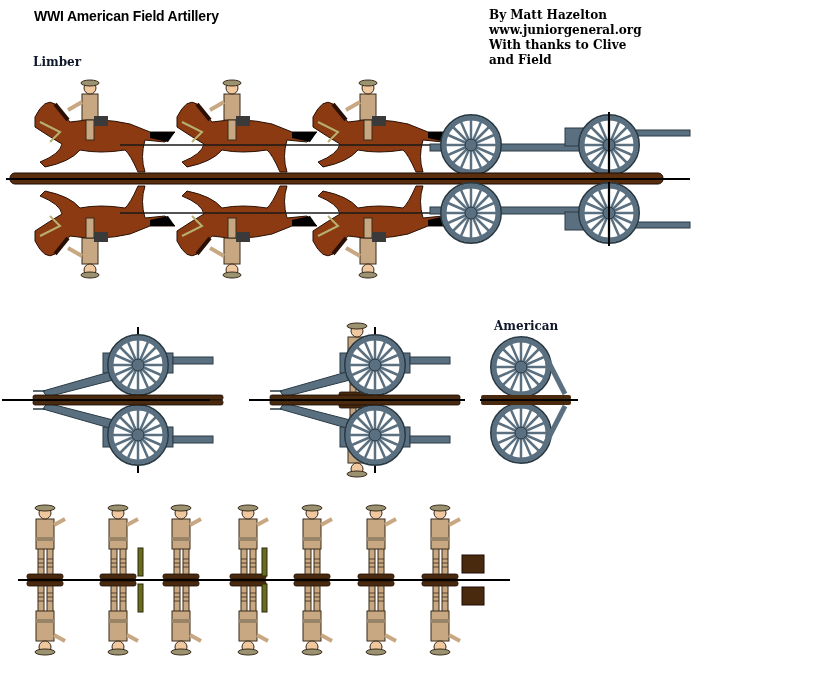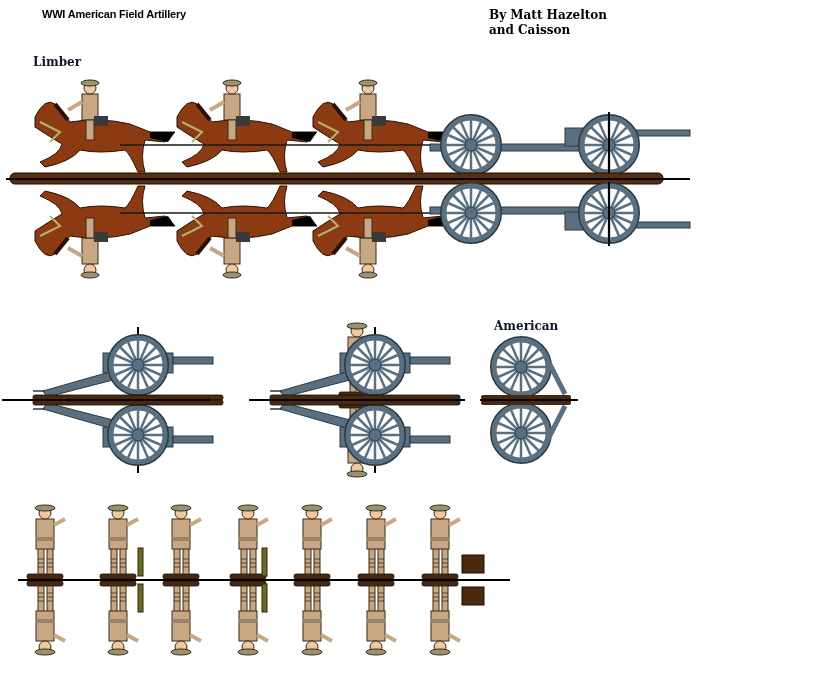--- a/index.html
+++ b/index.html
@@ -1,30 +1,32 @@
 <!DOCTYPE html>
 <html><head>
 <meta charset="utf-8">
 <style>
   html, body { margin: 0; padding: 0; background: #ffffff; }
   body { width: 840px; height: 678px; position: relative; overflow: hidden; font-family: "DejaVu Serif", serif; }
-  .title { position: absolute; left: 42px; top: 8px; font-family: "Liberation Sans", sans-serif; font-size: 11px; font-weight: bold; color: #000; letter-spacing: -0.2px; }
+  .title { position: absolute; left: 34px; top: 8px; font-family: "Liberation Sans", sans-serif; font-size: 14px; font-weight: bold; color: #000; letter-spacing: -0.2px; }
   .label { position: absolute; font-family: "DejaVu Serif", serif; font-size: 12px; font-weight: bold; color: #0f172a; }
   .credits { position: absolute; left: 489px; top: 8px; font-family: "DejaVu Serif", serif; font-size: 12px; font-weight: bold; line-height: 15px; color: #000000; }
   .credits div { white-space: nowrap; }
   svg.sheet { position: absolute; left: 0; top: 0; }
 </style>
 </head>
 <body>
 
 <div class="title">WWI American Field Artillery</div>
 
 <div class="credits">
   <div>By Matt Hazelton</div>
-  <div>and Caisson</div>
+  <div>www.juniorgeneral.org</div>
+  <div>With thanks to Clive</div>
+  <div>and Field</div>
 </div>
 
 <div class="label" style="left:33px; top:55px;">Limber</div>
 <div class="label" style="left:494px; top:319px;">American</div>
 
 <svg class="sheet" width="840" height="678" viewBox="0 0 840 678">
   <defs>
 
     <g id="wheel">
       <circle r="30" fill="#ffffff" stroke="#2a3a44" stroke-width="2"></circle>

